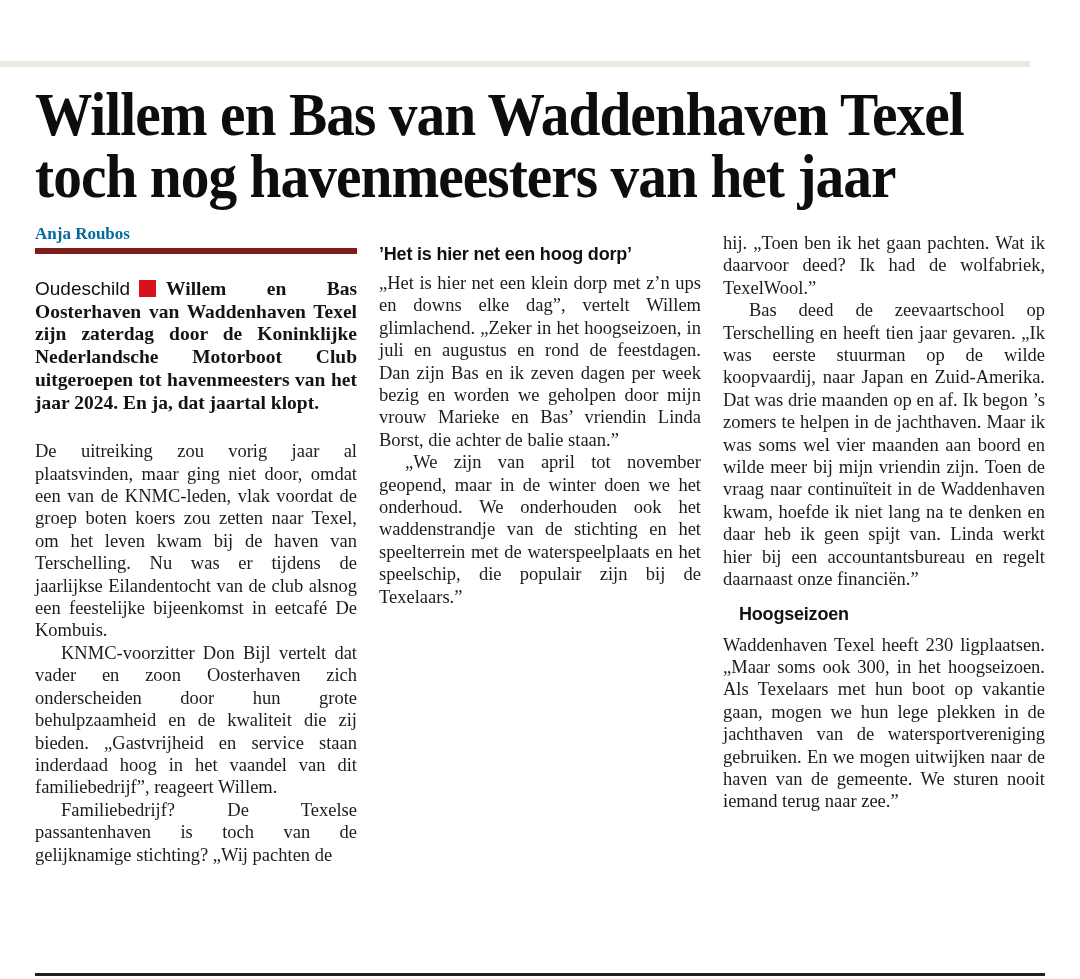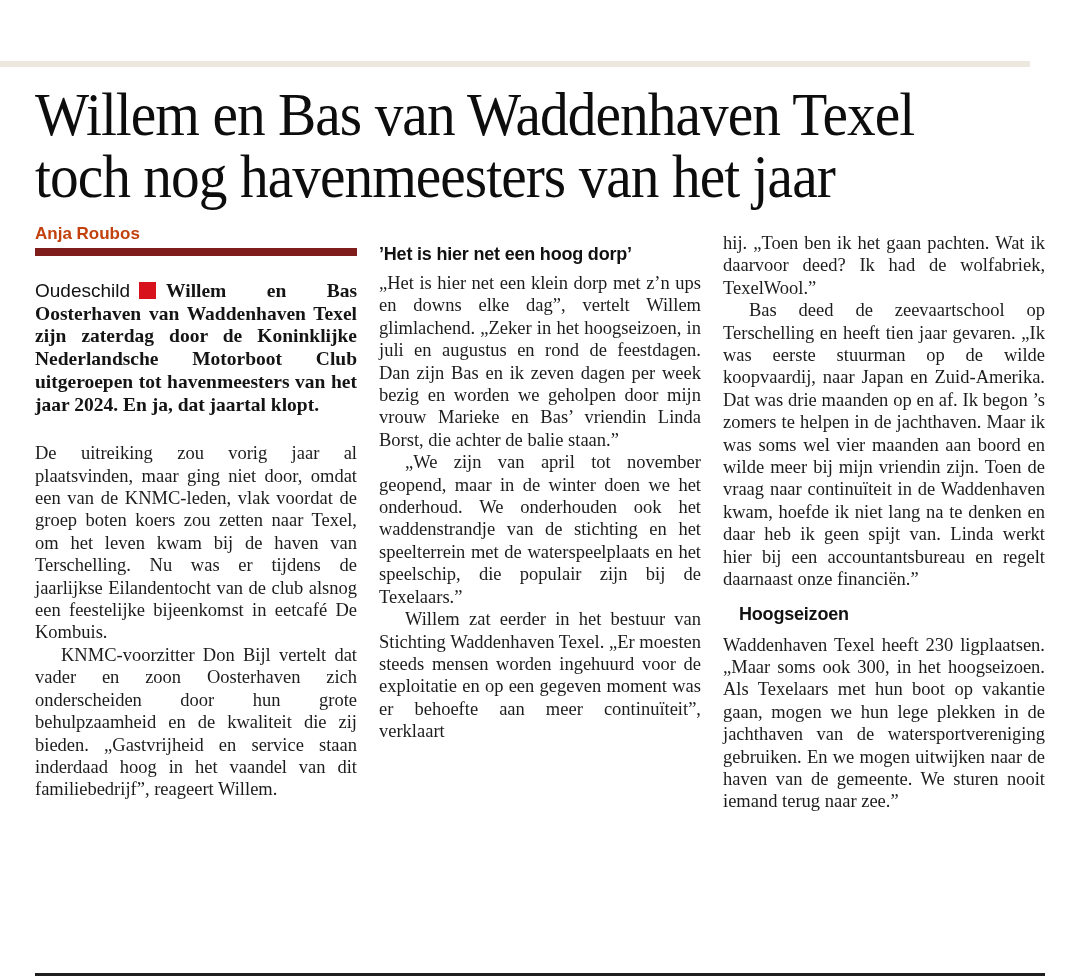--- a/index.html
+++ b/index.html
@@ -7,34 +7,34 @@
     position:relative; width:1080px; height:979px;
     background:#ffffff; overflow:hidden;
     font-family:"Liberation Serif", serif; color:#1c1c1c;
   }
   .topbar {
     position:absolute; left:0; top:61px; width:1030px; height:6px;
   }
   .content { position:absolute; left:35px; top:0; width:1012px; }
   .headline {
     margin:84px 0 16px 0; font-family:"Liberation Serif", serif;
-    font-weight:normal; font-size:61px; line-height:62px;
+    font-weight:bold; font-size:61px; line-height:62px;
     color:#0d0d0d; letter-spacing:-1px;
   }
   .headline .hl-line {
     display:block; white-space:nowrap;
     transform:scaleX(0.94); transform-origin:0 50%;
   }
   .columns { display:flex; gap:22px; margin-top:14px; align-items:flex-start; }
   .col { width:322px; }
   .col-pad { padding-top:8px; }
   .byline {
-    font-family:Liberation Sans, sans-serif; font-weight:bold;
-    font-size:17px; line-height:20px; color:#c2410c;
-    padding-bottom:4px; border-bottom:8px solid #7f1d1d; margin-bottom:24px;
+    font-family:Liberation Serif, serif; font-weight:bold;
+    font-size:17px; line-height:20px; color:#0369a1;
+    padding-bottom:4px; border-bottom:6px solid #7f1d1d; margin-bottom:24px;
   }
   .lead {
     margin:0 0 26px 0; font-weight:bold; font-size:19.5px;
     line-height:22.7px; text-align:justify; color:#141414;
   }
   .dateline {
     font-family:"Liberation Sans", sans-serif; font-weight:normal;
     font-size:19px; color:#111;
   }
   .redsq {
@@ -75,27 +75,27 @@
 
       <div class="col">
         <div class="byline">
           <span>Anja Roubos</span>
         </div>
         <p class="lead">
           <span class="dateline">Oudeschild</span><span class="redsq" style="background: rgb(216, 18, 29);"></span><span>Willem en Bas Oosterhaven van Waddenhaven Texel zijn zaterdag door de Koninklijke Nederlandsche Motorboot Club uitgeroepen tot havenmeesters van het jaar 2024. En ja, dat jaartal klopt.</span>
         </p>
         <p class="body">De uitreiking zou vorig jaar al plaatsvinden, maar ging niet door, omdat een van de KNMC-leden, vlak voordat de groep boten koers zou zetten naar Texel, om het leven kwam bij de haven van Terschelling. Nu was er tijdens de jaarlijkse Eilandentocht van de club alsnog een feestelijke bijeenkomst in eetcafé De Kombuis.</p>
         <p class="body indent">KNMC-voorzitter Don Bijl vertelt dat vader en zoon Oosterhaven zich onderscheiden door hun grote behulpzaamheid en de kwaliteit die zij bieden. „Gastvrijheid en service staan inderdaad hoog in het vaandel van dit familiebedrijf”, reageert Willem.</p>
+        <p class="body indent">Familiebedrijf? De Texelse passantenhaven is toch van de gelijknamige stichting? „Wij pachten de</p>
       </div>
 
       <div class="col col-pad">
         <h2 class="subhead">’Het is hier net een hoog dorp’</h2>
         <p class="body">„Het is hier net een klein dorp met z’n ups en downs elke dag”, vertelt Willem glimlachend. „Zeker in het hoogseizoen, in juli en augustus en rond de feestdagen. Dan zijn Bas en ik zeven dagen per week bezig en worden we geholpen door mijn vrouw Marieke en Bas’ vriendin Linda Borst, die achter de balie staan.”</p>
         <p class="body indent">„We zijn van april tot november geopend, maar in de winter doen we het onderhoud. We onderhouden ook het waddenstrandje van de stichting en het speelterrein met de waterspeelplaats en het speelschip, die populair zijn bij de Texelaars.”</p>
-        <p class="body indent">Willem zat eerder in het bestuur van Stichting Waddenhaven Texel. „Er moesten steeds mensen worden ingehuurd voor de exploitatie en op een gegeven moment was er behoefte aan meer continuïteit”, verklaart</p>
       </div>
 
       <div class="col col-pad">
         <p class="body">hij. „Toen ben ik het gaan pachten. Wat ik daarvoor deed? Ik had de wolfabriek, TexelWool.”</p>
         <p class="body indent">Bas deed de zeevaartschool op Terschelling en heeft tien jaar gevaren. „Ik was eerste stuurman op de wilde koopvaardij, naar Japan en Zuid-Amerika. Dat was drie maanden op en af. Ik begon ’s zomers te helpen in de jachthaven. Maar ik was soms wel vier maanden aan boord en wilde meer bij mijn vriendin zijn. Toen de vraag naar continuïteit in de Waddenhaven kwam, hoefde ik niet lang na te denken en daar heb ik geen spijt van. Linda werkt hier bij een accountantsbureau en regelt daarnaast onze financiën.”</p>
         <h2 class="subhead subhead-2">Hoogseizoen</h2>
         <p class="body">Waddenhaven Texel heeft 230 ligplaatsen. „Maar soms ook 300, in het hoogseizoen. Als Texelaars met hun boot op vakantie gaan, mogen we hun lege plekken in de jachthaven van de watersportvereniging gebruiken. En we mogen uitwijken naar de haven van de gemeente. We sturen nooit iemand terug naar zee.”</p>
       </div>
 
     </div>

